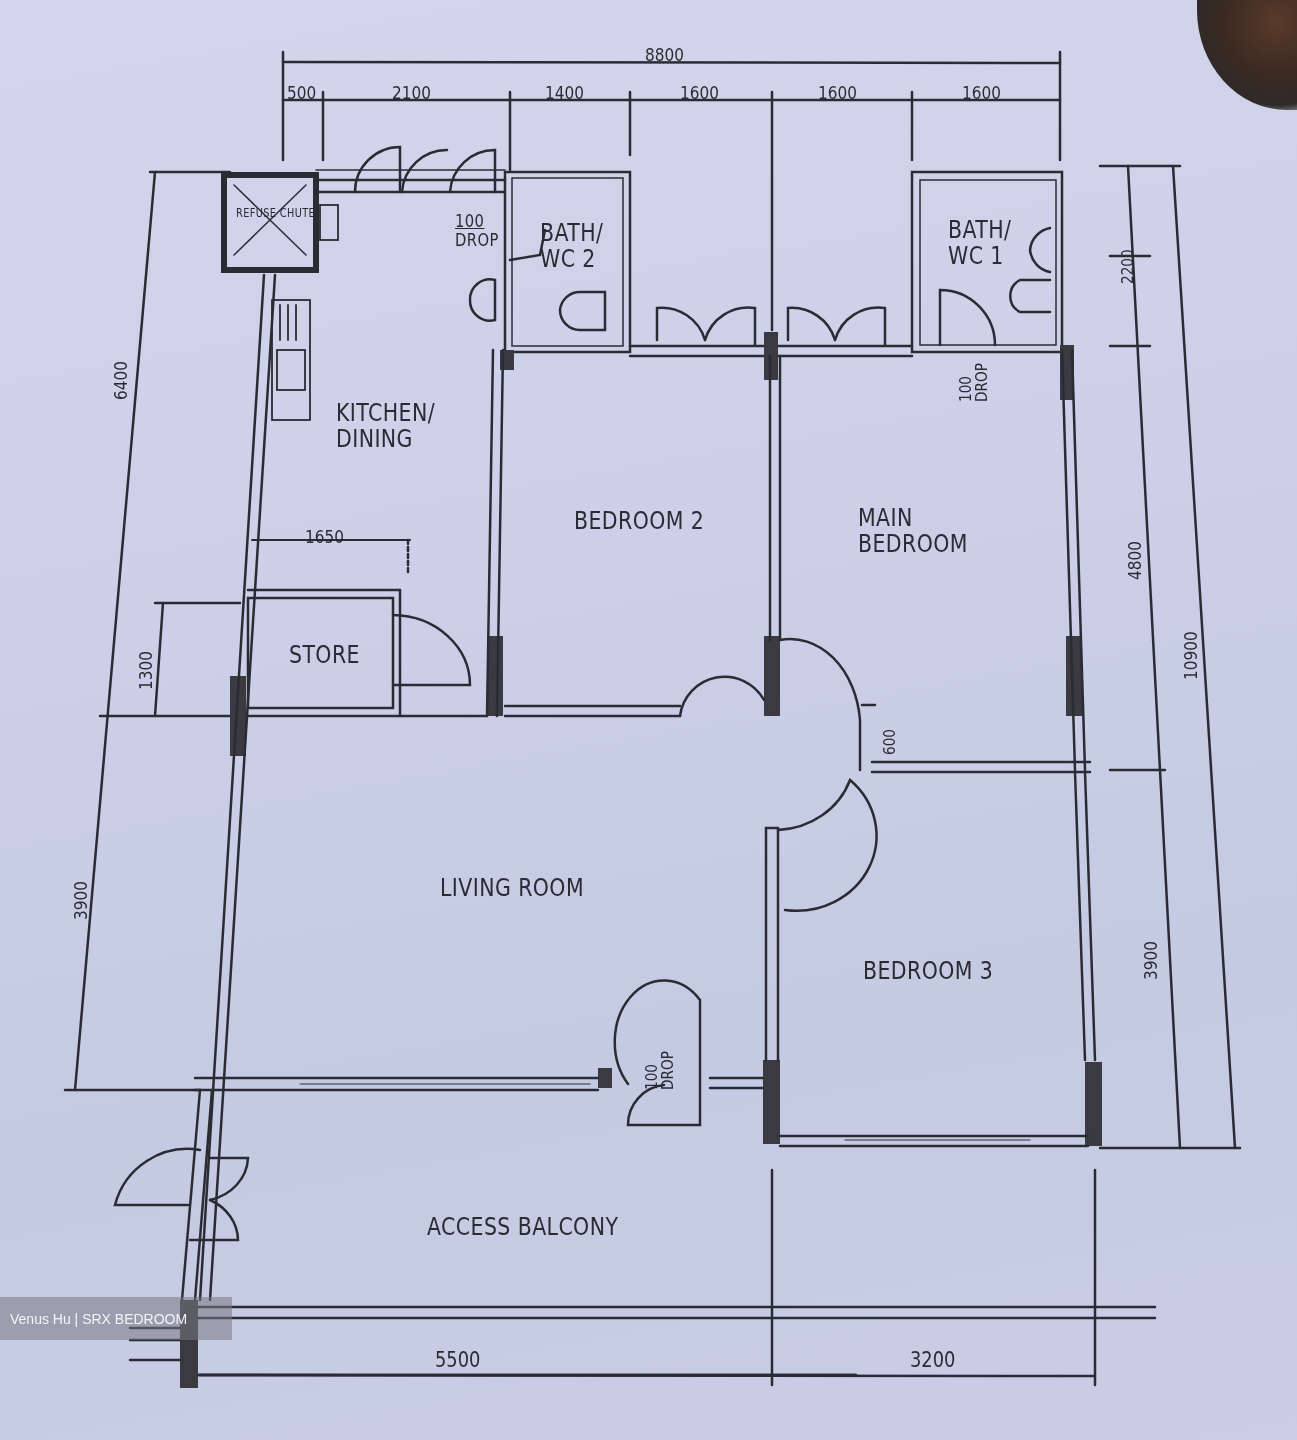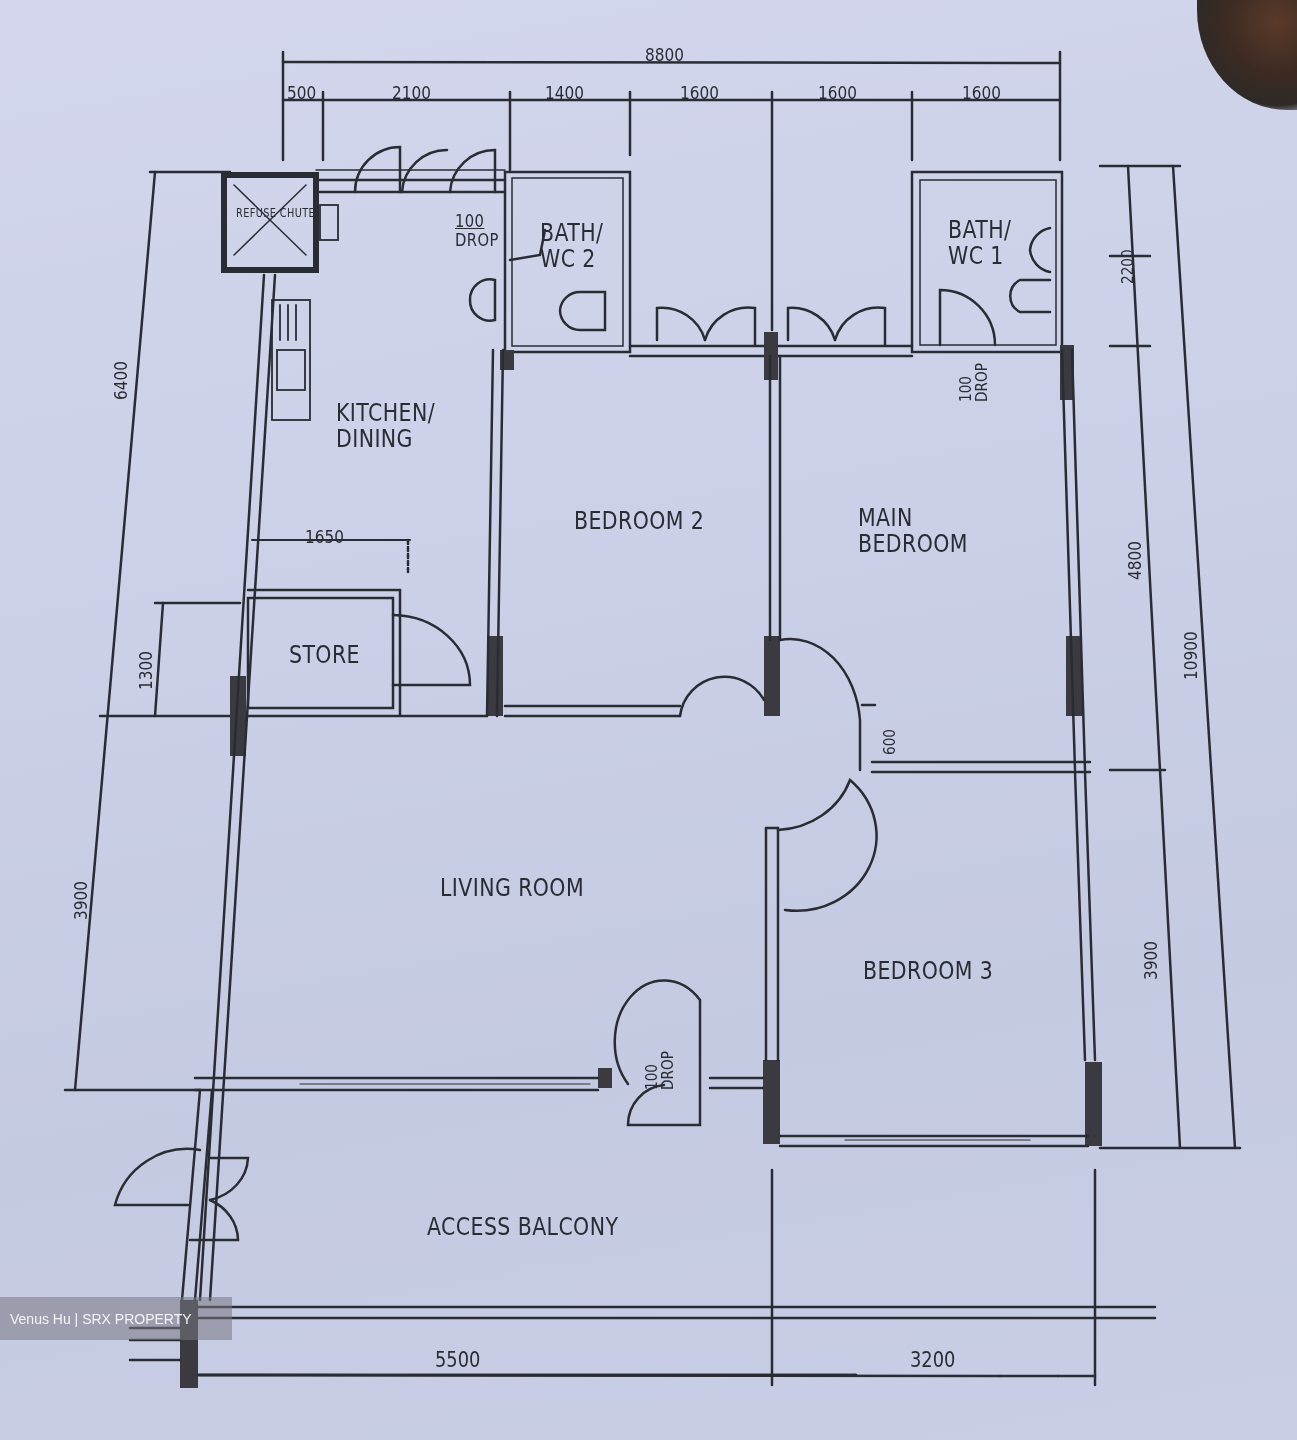--- a/index.html
+++ b/index.html
@@ -280,14 +280,14 @@
   <div class="dim v" style="left:1124px;top:580px;">4800</div>
   <div class="dim v" style="left:1140px;top:980px;">3900</div>
   <div class="dim v" style="left:1180px;top:680px;">10900</div>
 
   <div class="dim h" style="left:305px;top:526px;">1650</div>
   <div class="dim v" style="left:880px;top:755px;font-size:16px;">600</div>
 
   <div class="dim h" style="left:435px;top:1348px;font-size:21px;">5500</div>
   <div class="dim h" style="left:910px;top:1348px;font-size:21px;">3200</div>
 
-  <div class="watermark">Venus Hu | SRX PROPERTY</div>
+  <div class="watermark">Venus Hu | SRX BEDROOM</div>
 </div>
 
 </body></html>

